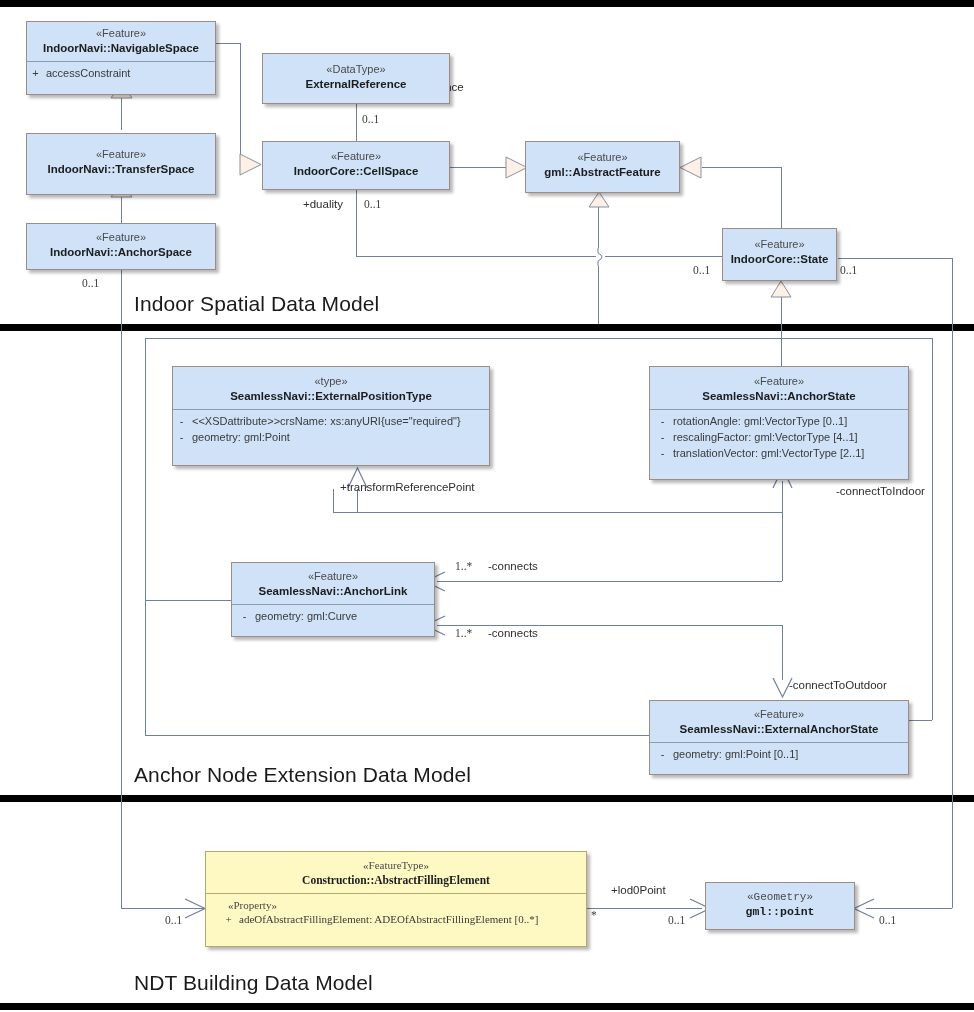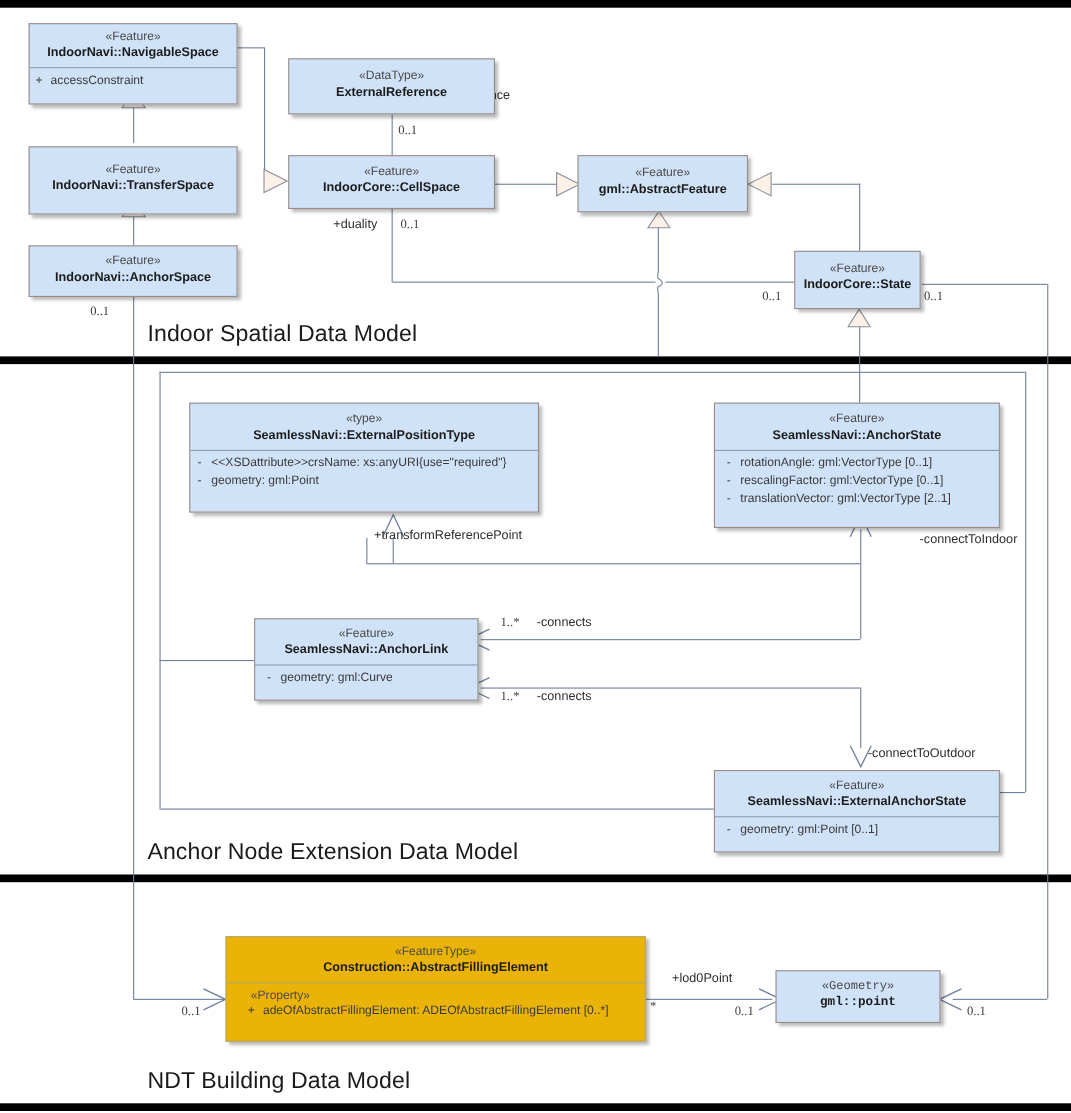--- a/index.html
+++ b/index.html
@@ -8,21 +8,21 @@
 
   .band-rule{position:absolute;left:0;width:974px;background:#000000;}
 
   .band-title{position:absolute;font-family:"Liberation Sans",sans-serif;
     font-size:21px;color:#1a1a1a;letter-spacing:.1px;white-space:nowrap;}
 
   
   .uml{position:absolute;box-sizing:border-box;
        border:1px solid #9b8d86;background:#cfe2f7;
        box-shadow:3px 3px 3px rgba(0,0,0,.28);}
-  .uml.yellow{background:#eab308;border-color:#b3a96a;}
+  .uml.yellow{background:#fef9c3;border-color:#b3a96a;font-family:Liberation Serif, serif;}
   .uml .hdr{padding:5px 6px 6px 6px;text-align:center;line-height:1.25;}
   .uml .stereo{font-size:11px;color:#4a4a4a;}
   .uml .cname{font-size:11.5px;font-weight:bold;color:#1c1c1c;}
   .uml .sep{height:1px;background:#8c9cb0;margin:0;}
   .uml .attrs{padding:4px 4px 5px 4px;}
   .uml .attr{font-size:11px;color:#3a3a3a;line-height:1.45;white-space:nowrap;
     display:flex;gap:6px;}
   .uml .attr .vis{width:9px;flex:0 0 9px;text-align:center;color:#3a3a3a;}
   .uml .attr .txt{flex:1 1 auto;}
   .uml .proplabel{font-size:11px;color:#4a4a4a;padding:1px 0 1px 4px;}
@@ -290,21 +290,21 @@
       <div class="cname">SeamlessNavi::AnchorState</div>
     </div>
     <div class="sep"></div>
     <div class="attrs" style="padding-left:8px;">
       <div class="attr">
         <span class="vis">-</span>
         <span class="txt">rotationAngle: gml:VectorType [0..1]</span>
       </div>
       <div class="attr">
         <span class="vis">-</span>
-        <span class="txt">rescalingFactor: gml:VectorType [0..1]</span>
+        <span class="txt">rescalingFactor: gml:VectorType [4..1]</span>
       </div>
       <div class="attr">
         <span class="vis">-</span>
         <span class="txt">translationVector: gml:VectorType [2..1]</span>
       </div>
     </div>
   </div>
 
   <div class="uml" style="left:231px;top:562px;width:204px;height:75px;">
     <div class="hdr" style="padding-top:7px;">

